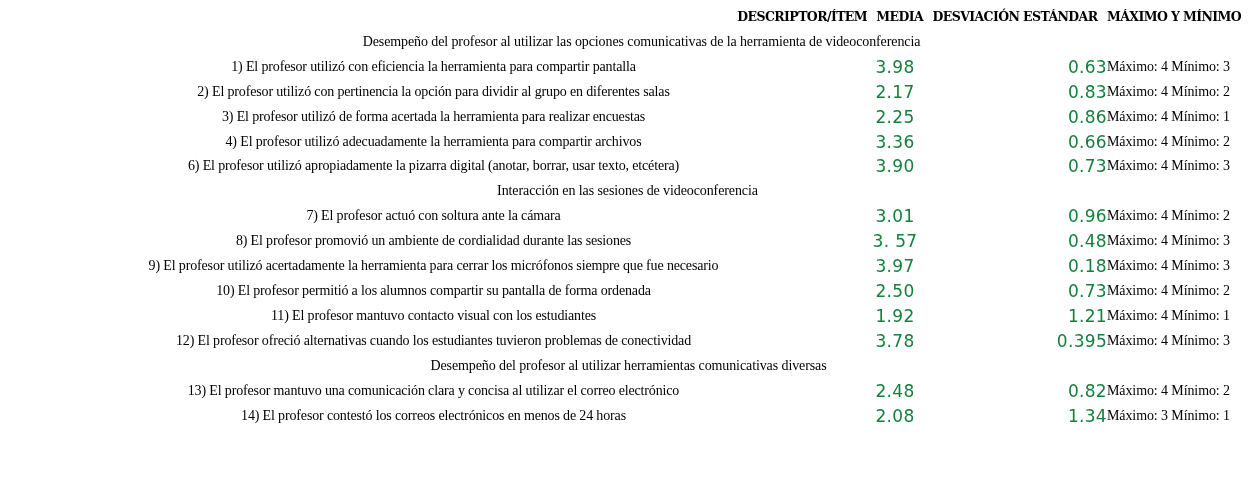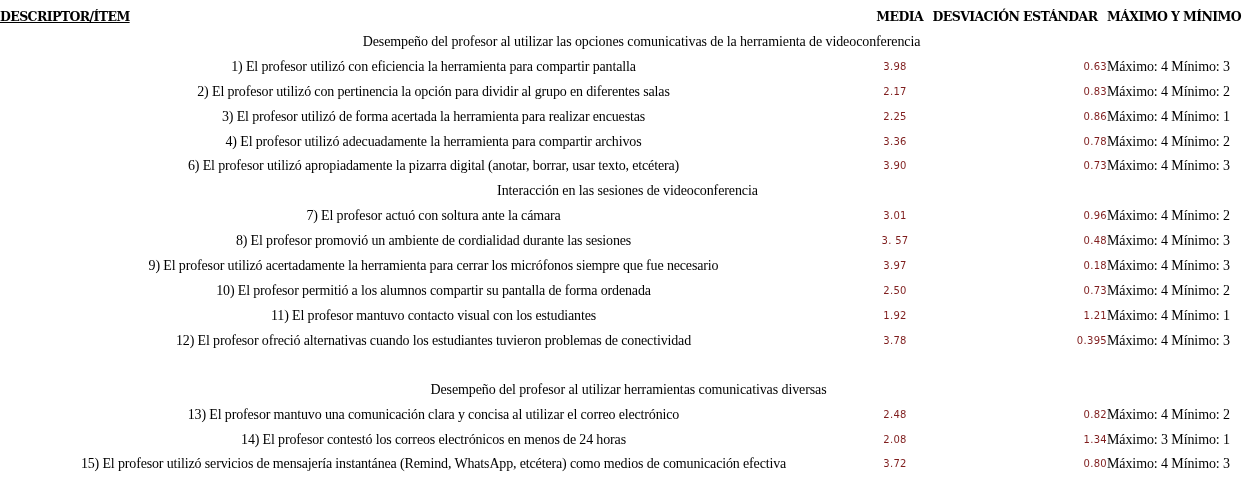--- a/index.html
+++ b/index.html
@@ -34,41 +34,41 @@
       white-space: nowrap;
       overflow: visible;
       vertical-align: middle;
     }
     th {
       font-family: "DejaVu Serif", serif;
       font-weight: bold;
       font-size: 12.5px;
       letter-spacing: -0.6px;
     }
-    th.h-desc { text-align: left; text-decoration: underline; }
+    th.h-desc { text-align: right; }
     th.h-media { text-align: right; padding-left: 3px; }
     th.h-sd { text-align: center; padding-left: 3px; }
     th.h-mm { text-align: left; padding-left: 4px; }
 
     td.section {
       font-family: "Liberation Serif", serif;
       font-size: 14px;
       text-align: center;
       letter-spacing: -0.1px;
     }
     td.desc {
       font-family: "Liberation Serif", serif;
       font-size: 14px;
       text-align: center;
       letter-spacing: -0.15px;
     }
     td.num {
       font-family: "DejaVu Sans", sans-serif;
-      font-size: 10px;
-      color: #7f1d1d;
+      font-size: 17px;
+      color: #15803d;
       text-align: center;
       letter-spacing: 0.3px;
     }
     td.media { padding-right: 2px; }
     td.sd { text-align: right; padding-right: 14px; }
     td.mm {
       font-family: "Liberation Serif", serif;
       font-size: 14px;
       text-align: left;
       padding-left: 2px;
@@ -117,21 +117,21 @@
     </tr>
     <tr>
       <td class="desc">3) El profesor utilizó de forma acertada la herramienta para realizar encuestas</td>
       <td class="num media">2.25</td>
       <td class="num sd">0.86</td>
       <td class="mm">Máximo: 4 Mínimo: 1</td>
     </tr>
     <tr>
       <td class="desc">4) El profesor utilizó adecuadamente la herramienta para compartir archivos</td>
       <td class="num media">3.36</td>
-      <td class="num sd">0.78</td>
+      <td class="num sd">0.66</td>
       <td class="mm">Máximo: 4 Mínimo: 2</td>
     </tr>
     <tr>
       <td class="desc">6) El profesor utilizó apropiadamente la pizarra digital (anotar, borrar, usar texto, etcétera)</td>
       <td class="num media">3.90</td>
       <td class="num sd">0.73</td>
       <td class="mm">Máximo: 4 Mínimo: 3</td>
     </tr>
 
     <tr>
@@ -168,34 +168,28 @@
       <td class="mm">Máximo: 4 Mínimo: 1</td>
     </tr>
     <tr>
       <td class="desc">12) El profesor ofreció alternativas cuando los estudiantes tuvieron problemas de conectividad</td>
       <td class="num media">3.78</td>
       <td class="num sd">0.395</td>
       <td class="mm">Máximo: 4 Mínimo: 3</td>
     </tr>
 
     <tr>
-      <td class="section" colspan="4"><span class="sec-wrap" style="left:-1px;margin-top:24px;">Desempeño del profesor al utilizar herramientas comunicativas diversas</span></td>
+      <td class="section" colspan="4"><span class="sec-wrap" style="left:-1px;">Desempeño del profesor al utilizar herramientas comunicativas diversas</span></td>
     </tr>
     <tr>
       <td class="desc">13) El profesor mantuvo una comunicación clara y concisa al utilizar el correo electrónico</td>
       <td class="num media">2.48</td>
       <td class="num sd">0.82</td>
       <td class="mm">Máximo: 4 Mínimo: 2</td>
     </tr>
     <tr>
       <td class="desc">14) El profesor contestó los correos electrónicos en menos de 24 horas</td>
       <td class="num media">2.08</td>
       <td class="num sd">1.34</td>
       <td class="mm">Máximo: 3 Mínimo: 1</td>
     </tr>
-    <tr>
-      <td class="desc">15) El profesor utilizó servicios de mensajería instantánea (Remind, WhatsApp, etcétera) como medios de comunicación efectiva</td>
-      <td class="num media">3.72</td>
-      <td class="num sd">0.80</td>
-      <td class="mm">Máximo: 4 Mínimo: 3</td>
-    </tr>
   </tbody>
 </table>
 
 </body></html>

